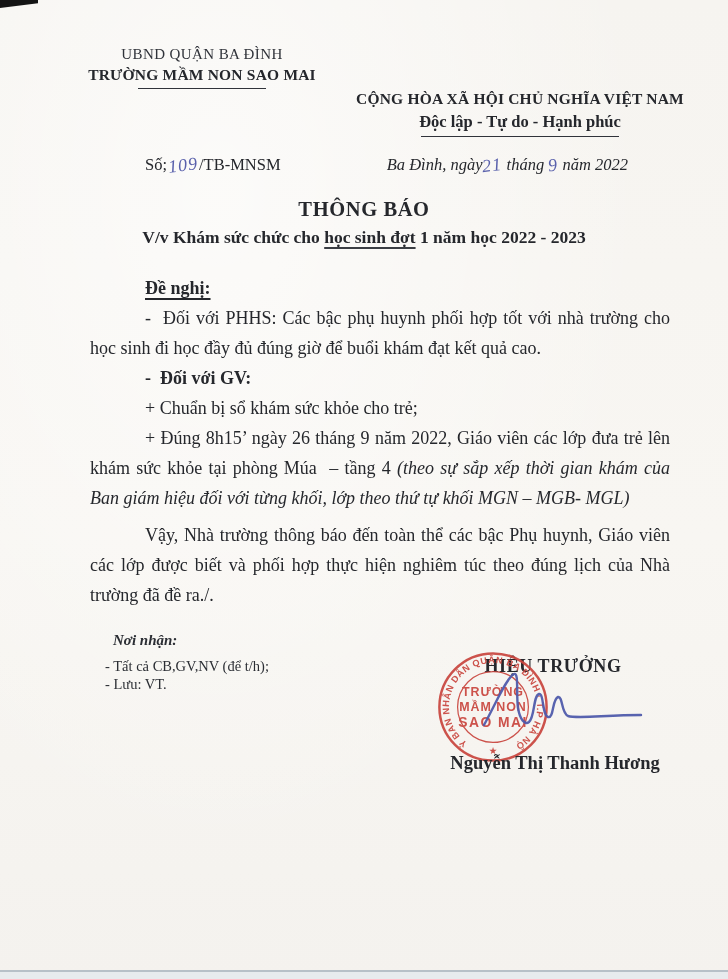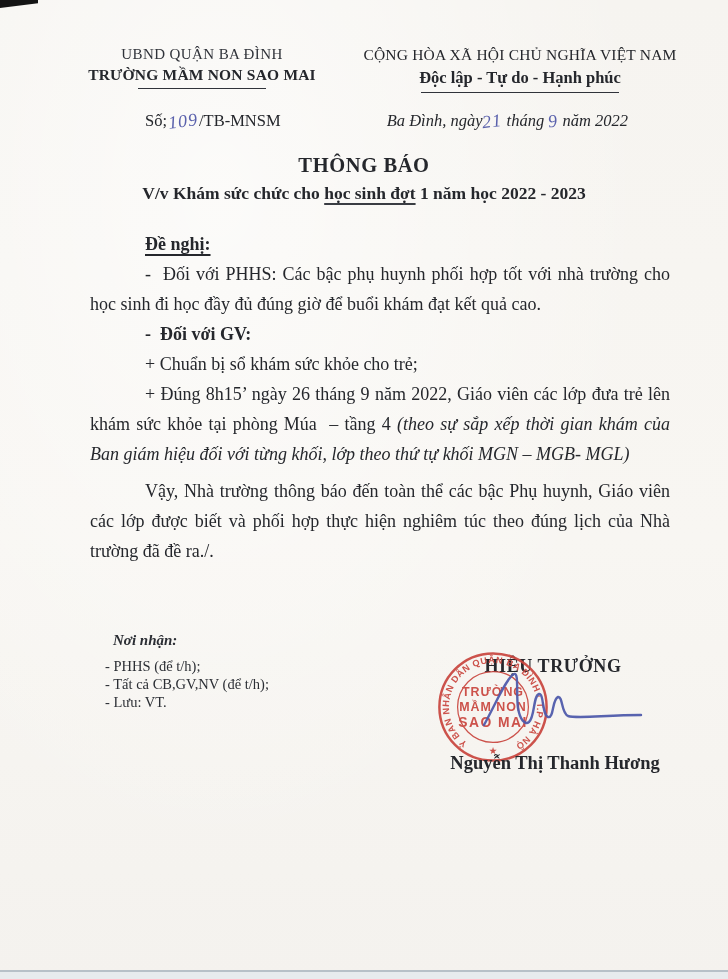--- a/index.html
+++ b/index.html
@@ -23,21 +23,21 @@
   }
   
   .header{display:flex;padding:46px 36px 0 56px;}
   .h-left{width:292px;text-align:center;}
   .h-left-1{font-size:15px;letter-spacing:.4px;color:#30333a;}
   .h-left-2{font-size:15.5px;font-weight:bold;margin-top:3px;letter-spacing:.2px;}
   .h-rule{border-bottom:1.5px solid #30333a;margin:4px auto 0;}
   .rule-left{width:128px;}
   .rule-right{width:198px;}
   .h-right{flex:1;text-align:center;}
-  .h-right-1{font-size:15.5px;font-weight:normal;letter-spacing:.2px;}
+  .h-right-1{font-size:15.5px;font-weight:bold;letter-spacing:.2px;margin-top:44px;}
   .h-right-2{font-size:16.5px;font-weight:bold;margin-top:4px;}
   
   .ref-row{display:flex;margin-top:17px;font-size:16.5px;align-items:baseline;}
   .ref-number{margin-left:145px;}
   .dateline{margin-left:auto;margin-right:100px;font-style:italic;font-size:16.5px;}
   .hand{color:#5a61ac;font-style:italic;display:inline-block;font-size:18px;transform:rotate(-7deg) translateY(1px);letter-spacing:1px;}
   .hand-no{margin:0 1px;}
   
   .title{text-align:center;margin-top:23px;font-size:20.5px;font-weight:bold;letter-spacing:.6px;}
   .subject{text-align:center;margin-top:6px;font-size:17.5px;font-weight:bold;}
@@ -92,21 +92,20 @@
     <p class="p-heading"><span>Đề nghị:</span></p>
     <p>-&nbsp; Đối với PHHS: Các bậc phụ huynh phối hợp tốt với nhà trường cho học sinh đi học đầy đủ đúng giờ để buổi khám đạt kết quả cao.</p>
     <p class="p-bold">-&nbsp; Đối với GV:</p>
     <p>+ Chuẩn bị sổ khám sức khỏe cho trẻ;</p>
     <p><span>+ Đúng 8h15’ ngày 26 tháng 9 năm 2022, Giáo viên các lớp đưa trẻ lên khám sức khỏe tại phòng Múa &nbsp;– tầng 4 </span><span class="it">(theo sự sắp xếp thời gian khám của Ban giám hiệu đối với từng khối, lớp theo thứ tự khối MGN – MGB- MGL)</span></p>
     <p class="p-final">Vậy, Nhà trường thông báo đến toàn thể các bậc Phụ huynh, Giáo viên các lớp được biết và phối hợp thực hiện nghiêm túc theo đúng lịch của Nhà trường đã đề ra./.</p>
   </div>
 
   <div class="recipients">
     <div class="recipients-label">Nơi nhận:</div>
-    <div>- PHHS (để t/h);</div>
     <div>- Tất cả CB,GV,NV (để t/h);</div>
     <div>- Lưu: VT.</div>
   </div>
 
   <div class="sig-title">HIỆU TRƯỞNG</div>
 
   <svg class="stamp-svg" width="134" height="134" viewBox="0 0 140 140">
     <defs>
       <path id="arcPath" d="M 43.6 107.7 A 46 46 0 1 1 96.4 107.7" fill="none"></path>
     </defs>

